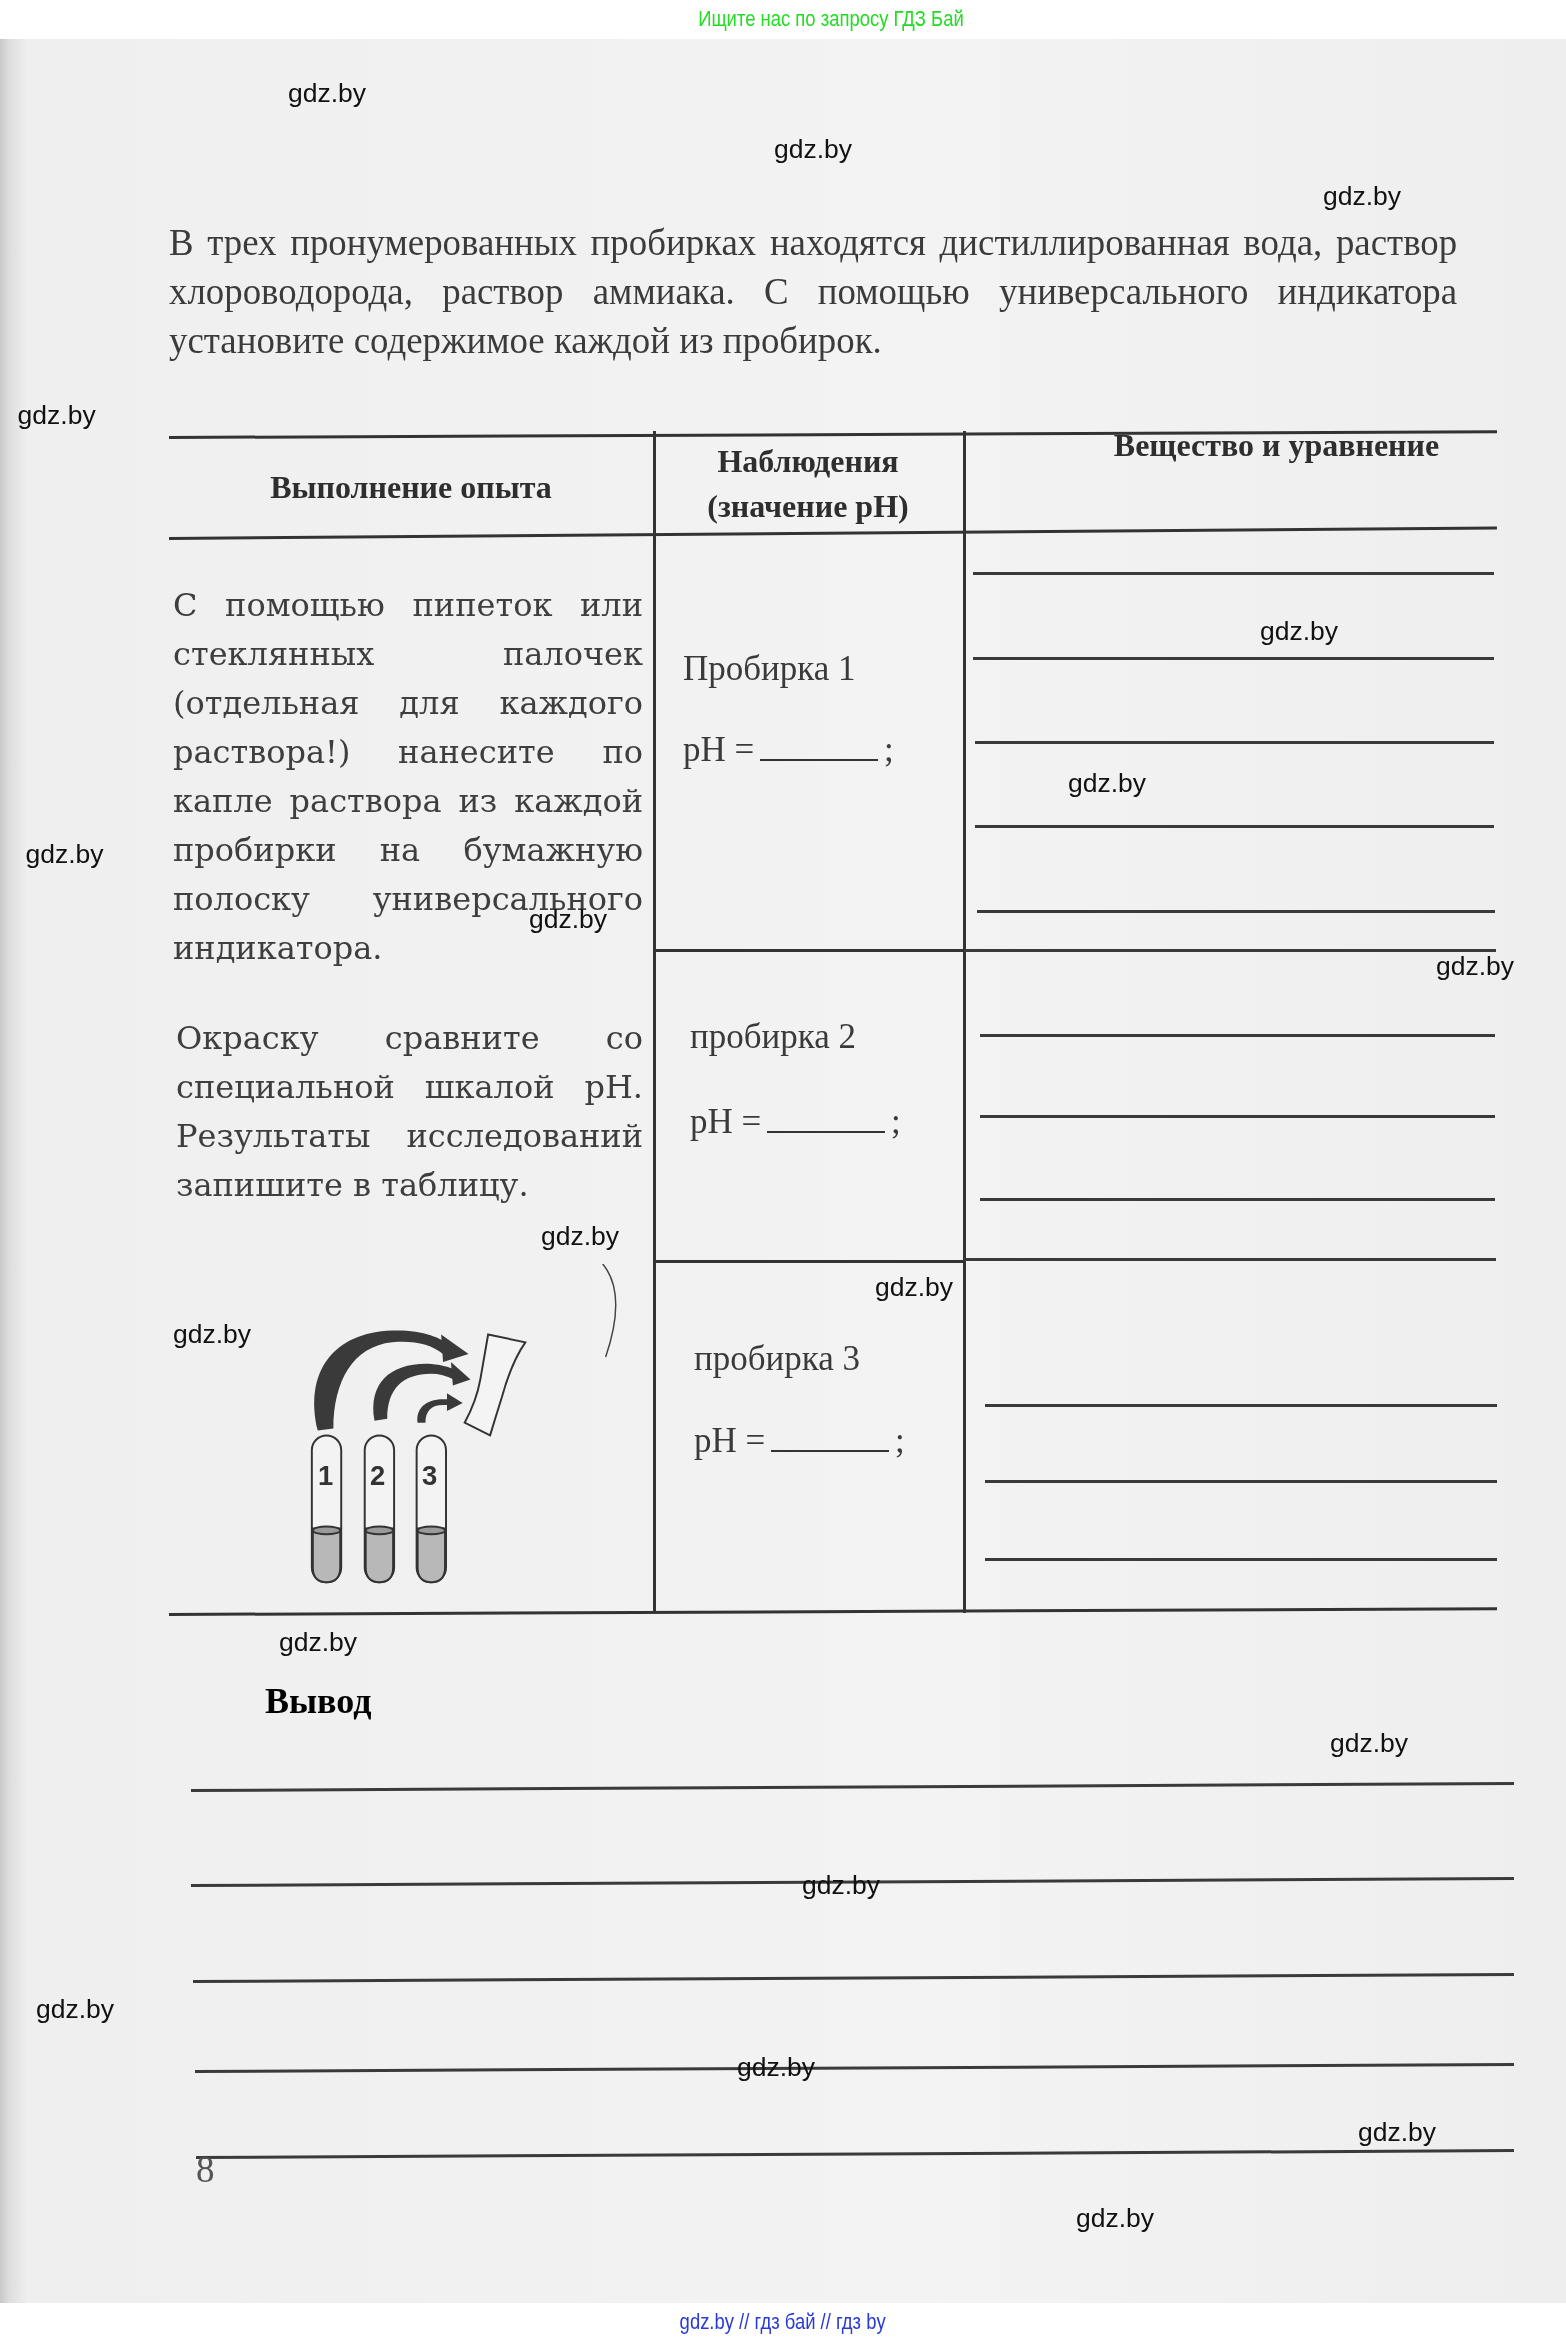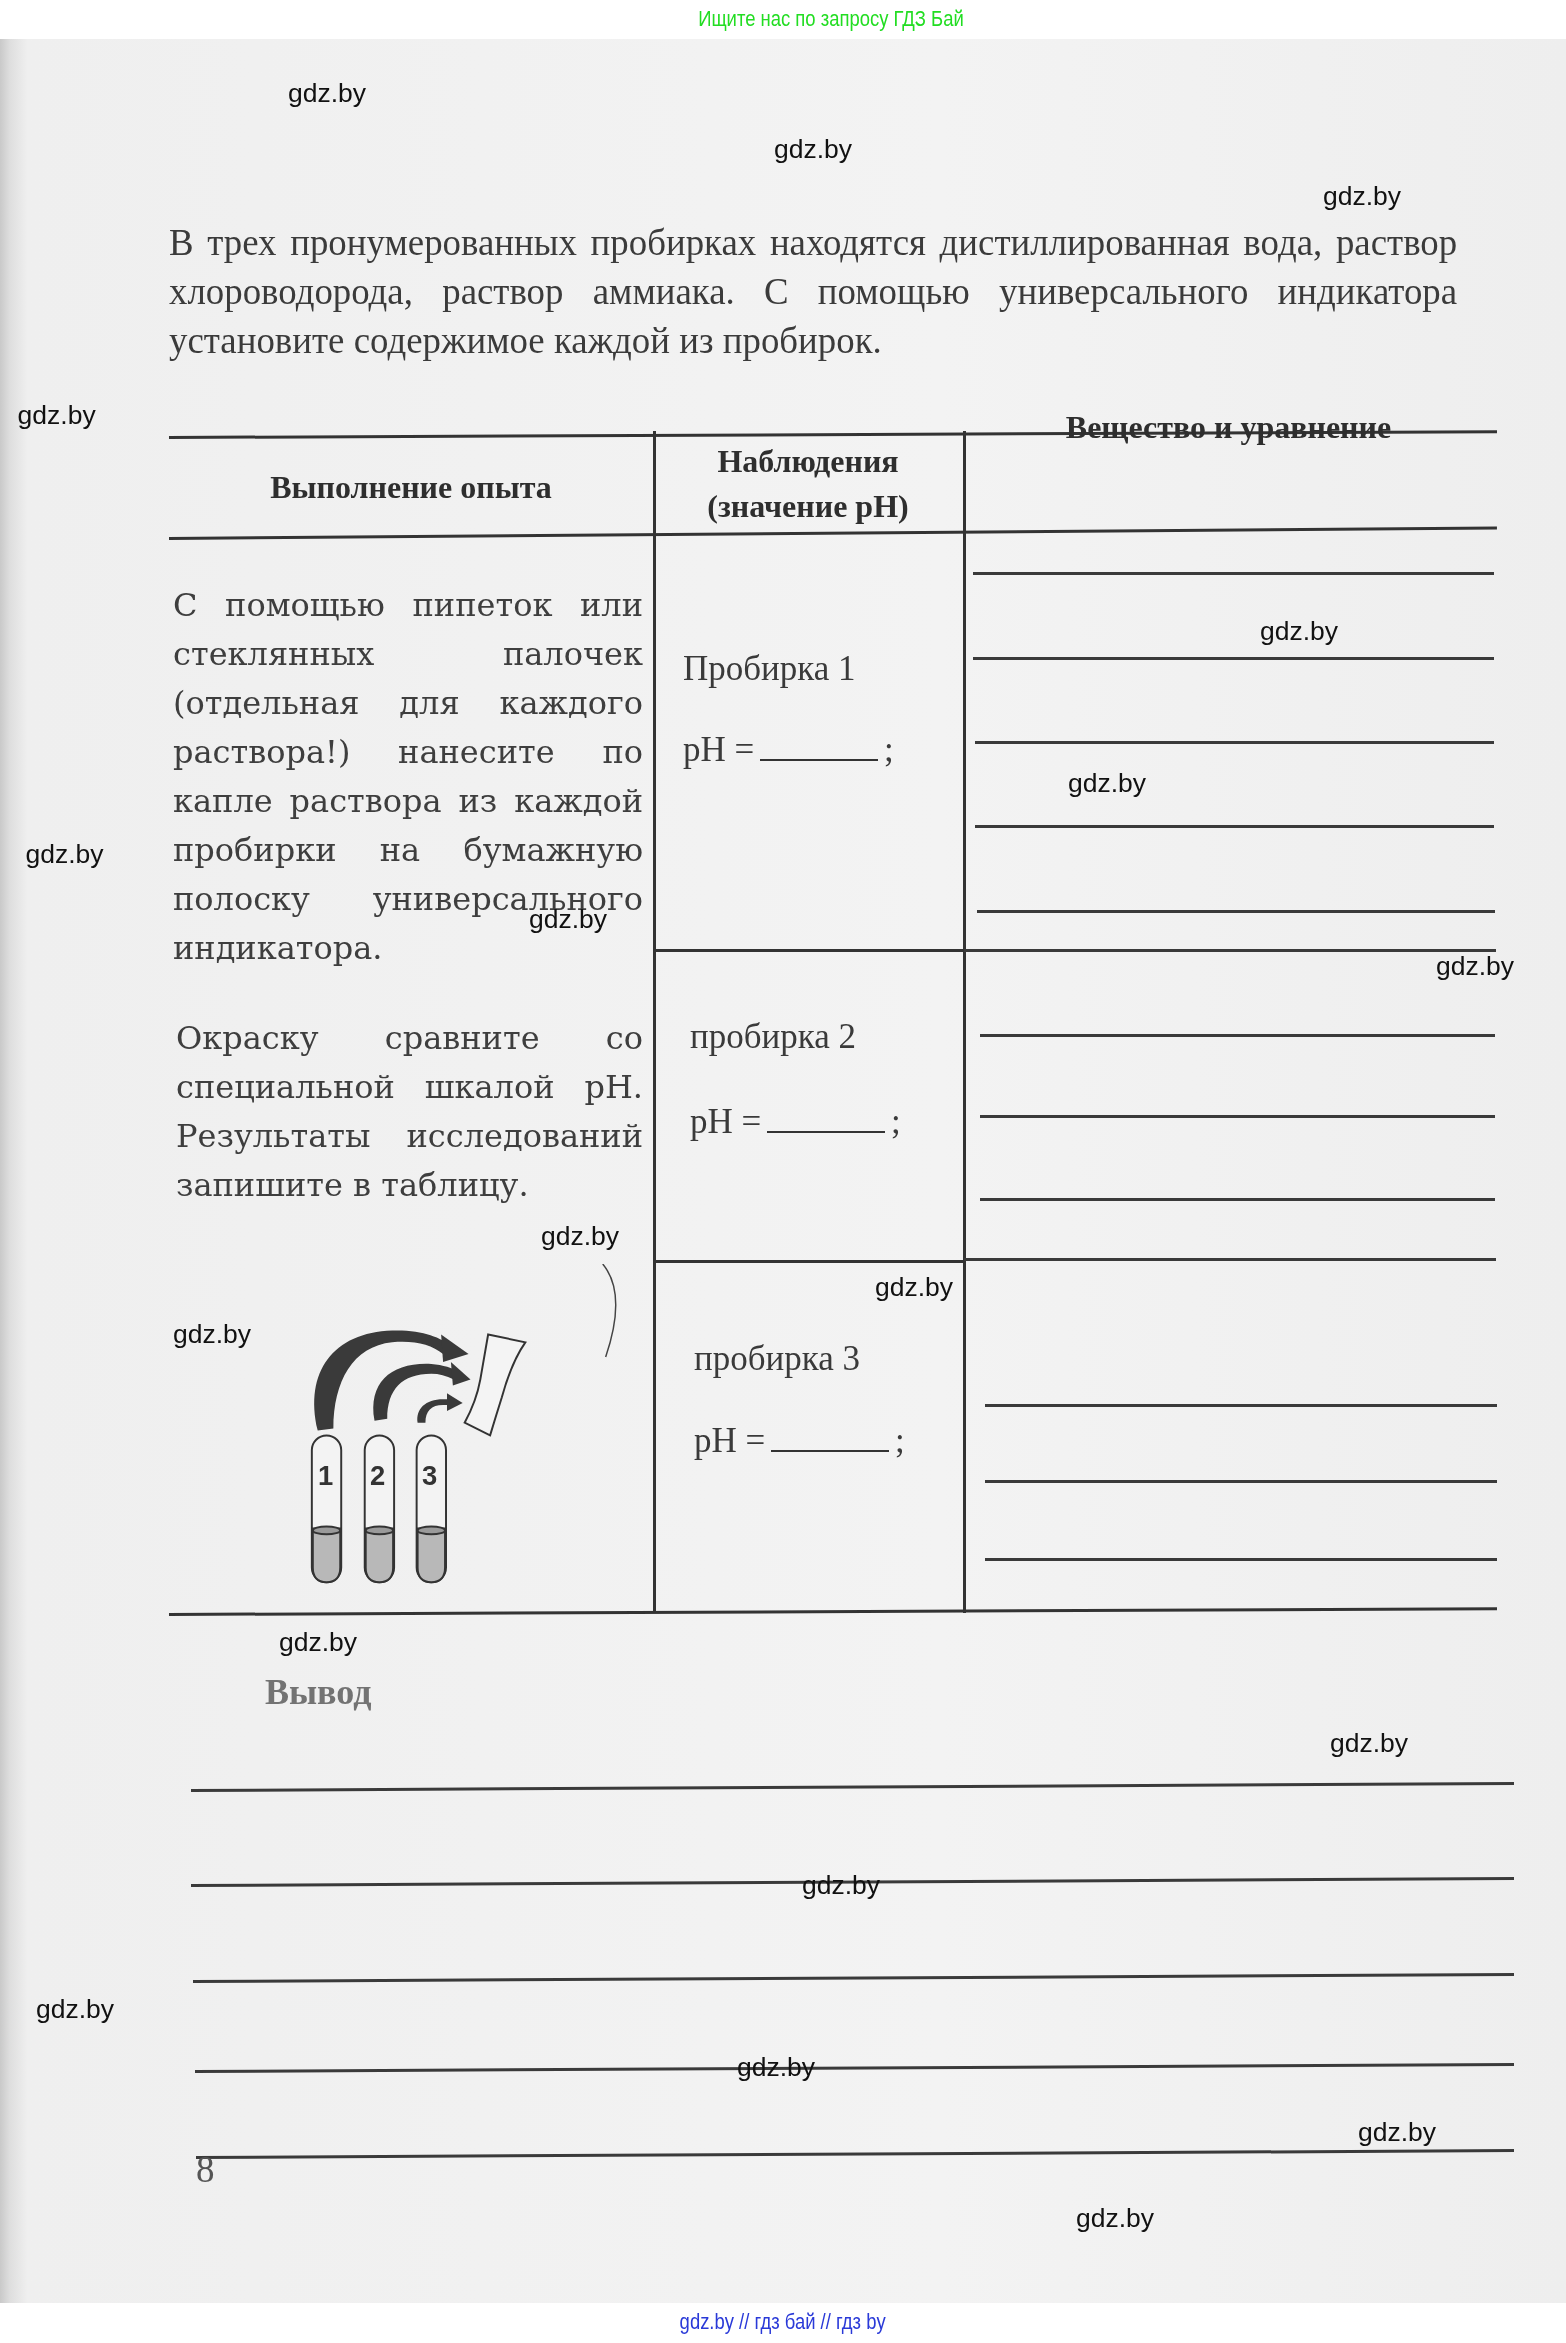--- a/index.html
+++ b/index.html
@@ -14,21 +14,21 @@
   .intro{left:169px;top:218px;width:1328px;font-size:38px;line-height:49px;text-align:justify;text-align-last:left;color:#3b3b3b;font-family:"Liberation Serif",serif;transform:scaleX(0.97);transform-origin:left top;}
   .hline{position:absolute;height:2.9px;background:#333;}
   .vline{position:absolute;width:2.9px;background:#333;}
   .th{position:absolute;font-family:"Liberation Serif",serif;font-weight:bold;font-size:32px;line-height:45px;color:#2e2e2e;text-align:center;}
   .cell-text{position:absolute;font-family:"DejaVu Serif",serif;font-size:32px;line-height:49px;color:#3e3e3e;}
   .cell-text.just{text-align:justify;}
   .tube-label{position:absolute;font-family:"Liberation Serif",serif;font-size:35px;color:#3a3a3a;}
   .ph{position:absolute;font-family:"Liberation Serif",serif;font-size:35px;color:#3a3a3a;white-space:nowrap;}
   .ph .blank{display:inline-block;width:118px;border-bottom:2.9px solid #333;margin:0 5.9px;height:27.4px;vertical-align:baseline;}
   .ans-line{position:absolute;height:2.9px;background:#3a3a3a;}
-  .heading{position:absolute;font-family:"Liberation Serif",serif;font-weight:bold;font-size:36px;color:#737373;}
+  .heading{position:absolute;font-family:"Liberation Serif",serif;font-weight:bold;font-size:36px;color:#000000;margin-top:9px;}
   .pagenum{position:absolute;font-family:"Liberation Serif",serif;font-size:37px;color:#555;}
   .wm{position:absolute;font-family:"Liberation Sans",sans-serif;font-size:26.5px;color:#111;}
 </style>
 </head>
 <body>
 
 <div class="top-banner">
   <span>Ищите нас по запросу ГДЗ Бай</span>
 </div>
 
@@ -43,21 +43,21 @@
   <div class="vline" style="left:653px;top:431px;height:1182px;"></div>
   <div class="vline" style="left:963px;top:431px;height:1182px;"></div>
   <div class="hline" style="left:653px;top:949px;width:312px;"></div>
   <div class="hline" style="left:653px;top:1260px;width:312px;"></div>
 
   <div class="th" style="left:169px;top:465px;width:484px;">Выполнение опыта</div>
   <div class="th" style="left:653px;top:439px;width:310px;">
     <div>Наблюдения</div>
     <div>(значение pH)</div>
   </div>
-  <div class="th" style="left:964px;top:405px;width:529px;">
+  <div class="th" style="left:964px;top:423px;width:529px;padding-left:48px;">
     <div>Вещество и уравнение</div>
   </div>
 
   <div class="cell-text just" style="left:173px;top:549px;width:470px;margin-top:32px;">С помощью пипеток или стеклянных палочек (отдельная для каждого раствора!) нанесите по капле раствора из каждой пробирки на бумажную полоску универсального индикатора.</div>
   <div class="cell-text just" style="left:176px;top:1014px;width:467px;">Окраску сравните со специальной шкалой pH. Результаты исследований запишите в таблицу.</div>
 
   <svg class="abs" style="left:294px;top:1264px;" width="353" height="333" viewBox="0 0 360 340">
     <path d="M315,0 Q340,30 318,95" fill="none" stroke="#444" stroke-width="1.5"></path>
     <g fill="#3a3a3a">
       <path d="M24,170 C10,110 40,70 100,68 C130,67 150,75 160,84 L152,92 C140,82 122,78 100,80 C60,84 40,120 40,168 Z"></path>

